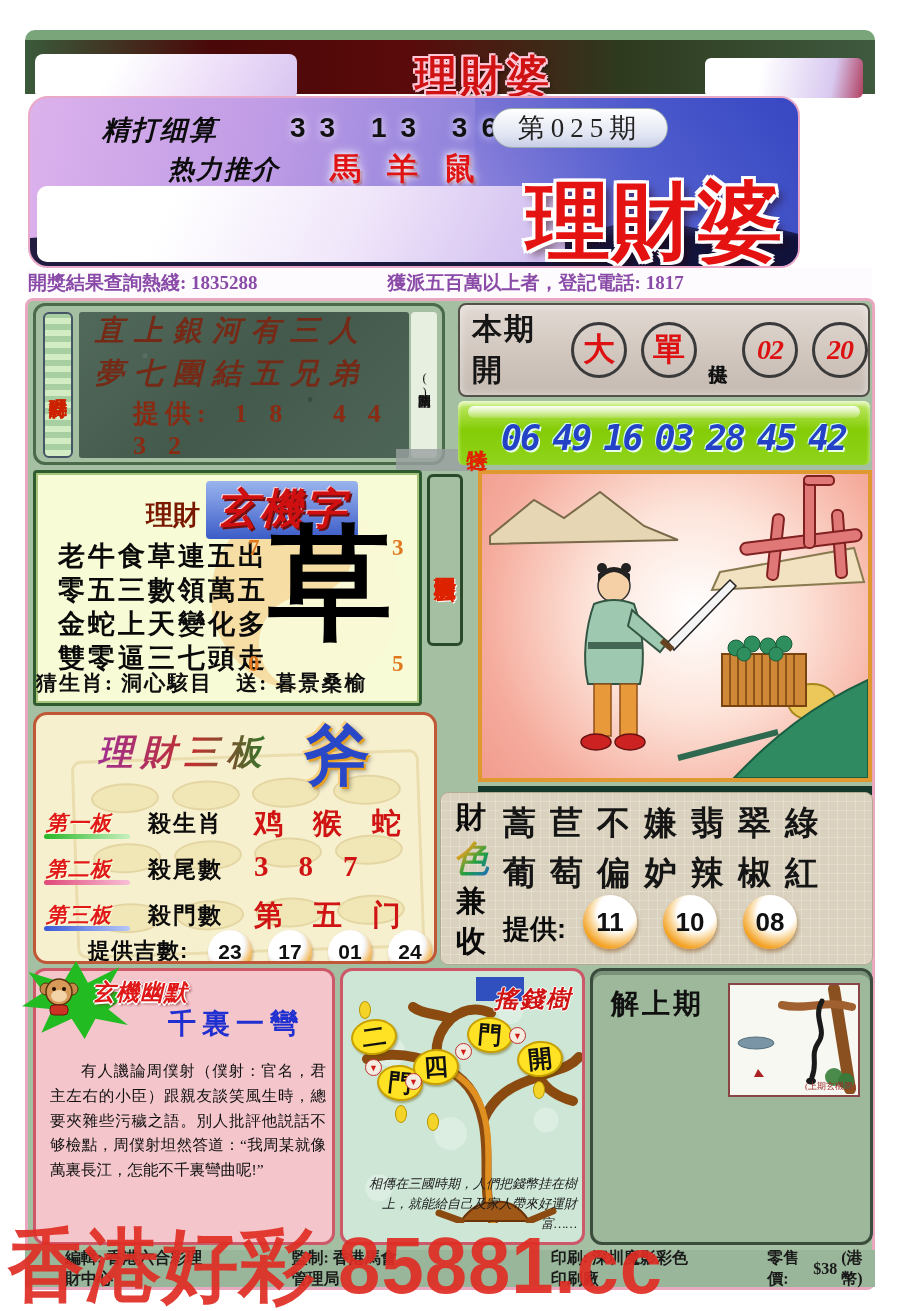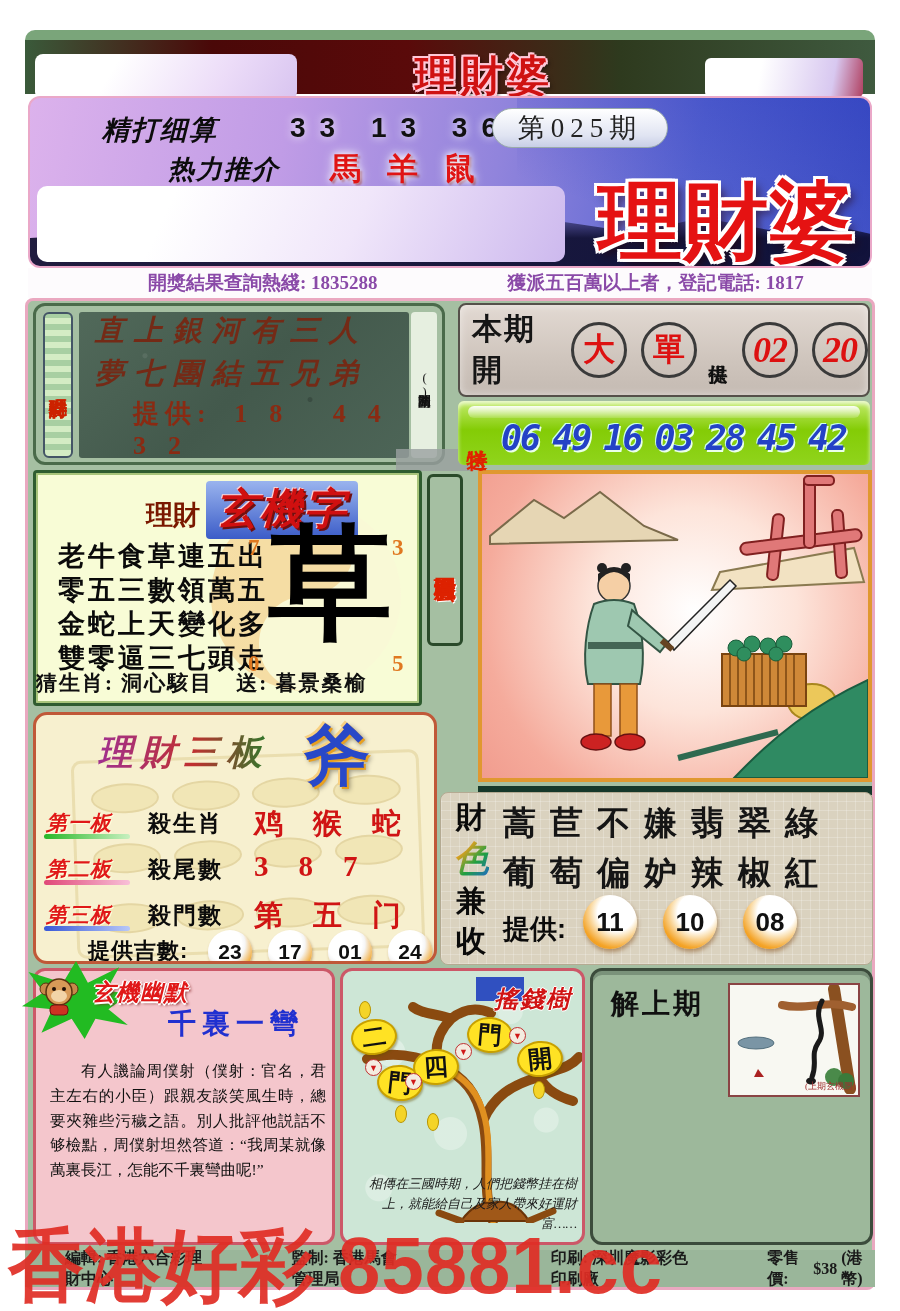--- a/index.html
+++ b/index.html
@@ -12,21 +12,21 @@
     border-top:10px solid #7aa57a; border-radius:10px 10px 0 0; }
   .banner-box-left { position:absolute; left:10px; top:14px; width:262px; height:46px; border-radius:8px;
     background:linear-gradient(120deg,#ffffff 30%,#ecdcf8 70%,#d8c4f0); }
   .banner-box-right { position:absolute; right:12px; top:18px; width:158px; height:40px; border-radius:6px;
     background:linear-gradient(100deg,#ffffff 35%,#d8c8f0 80%,#b04060); }
   .masthead { position:absolute; left:390px; top:8px; font-size:42px; font-weight:900; color:#cf1212;
     font-family:"Liberation Serif", serif; letter-spacing:4px;
     text-shadow:2px 0 #ffc8d8,-2px 0 #ffc8d8,0 2px #ffc8d8,0 -2px #ffc8d8,2px 2px #ffc8d8,-2px -2px #ffc8d8,3px 3px 4px rgba(0,0,0,.6); }
 
   
-  .header { position:absolute; left:28px; top:96px; width:844px; height:172px; border-radius:12px;
+  .header { position:absolute; left:28px; top:96px; width:772px; height:172px; border-radius:20px;
     border:2px solid #eaa8c8; overflow:hidden;
     background:linear-gradient(100deg,#dcb2ec 0%,#c09ce6 30%,#9184dc 55%,#5a66d2 78%,#4656c8 100%); }
   .city-sil { position:absolute; left:0; bottom:0; width:100%; height:62px;
     background:linear-gradient(transparent,rgba(12,12,44,.9) 55%);
     clip-path:polygon(0 55%,6% 50%,10% 62%,16% 44%,22% 58%,30% 40%,38% 55%,46% 35%,55% 52%,63% 28%,72% 46%,80% 22%,88% 42%,94% 30%,100% 48%,100% 100%,0 100%); }
   .city-blue { position:absolute; right:0; top:0; width:42%; height:100%;
     background:linear-gradient(200deg,rgba(20,40,180,.35),transparent 70%); }
   .jingda { position:absolute; left:72px; top:14px; font-size:27px; font-weight:900; color:#0c0c0c;
     font-style:italic; letter-spacing:2px; }
   .jingda-nums { position:absolute; left:260px; top:14px; font-size:28px; font-weight:900; color:#111;
@@ -43,21 +43,21 @@
   .big-title { position:absolute; right:14px; bottom:2px; font-size:84px; font-weight:900; color:#e51212;
     font-family:"Liberation Serif", serif; letter-spacing:2px; line-height:1;
     text-shadow:3px 0 #fff,-3px 0 #fff,0 3px #fff,0 -3px #fff,3px 3px #fff,-3px -3px #fff,3px -3px #fff,-3px 3px #fff,6px 6px 8px rgba(40,0,0,.55); }
   .header-blank { position:absolute; left:7px; bottom:4px; width:528px; height:76px; border-radius:10px;
     background:linear-gradient(115deg,#ffffff 25%,#f0e6fa 60%,#cdb9ee); }
 
   
   .hotline { position:absolute; left:28px; top:268px; width:844px; height:30px; background:#fdfbfd;
     display:flex; align-items:center; }
   .hotline span { font-size:19px; font-weight:700; color:#8a4aa8; font-family:"Liberation Serif", serif; }
-  .hotline .hl-left { margin-left:120px; }
+  .hotline .hl-left { }
   .hotline .hl-right { margin-left:130px; }
 
   
   .body-bg { position:absolute; left:25px; top:298px; width:850px; height:992px; background:#a5bfa2;
     border:3px solid #eaa8c0; border-radius:8px; }
 
   
   .scratch-panel { position:absolute; left:33px; top:303px; width:412px; height:162px;
     border:3px solid #4a6a4a; border-radius:12px; background:#a5bfa2; }
   .scratch-side { position:absolute; left:7px; top:6px; width:30px; height:146px; border:2px solid #445566;
@@ -80,21 +80,21 @@
   .gray-patch { position:absolute; left:360px; top:143px; width:78px; height:22px; background:#9aa0a0; opacity:.8; }
 
   
   .result-box { position:absolute; left:458px; top:303px; width:412px; height:94px; border:2px solid #55504a;
     border-radius:8px; background:linear-gradient(180deg,#e2d9d2,#cfc5bd 60%,#c4bab2);
     display:flex; align-items:center; padding-left:12px; box-shadow:inset 0 0 10px rgba(255,255,255,.5); }
   .result-label { font-size:30px; font-weight:900; color:#151515; font-family:"Liberation Serif", serif; letter-spacing:2px; }
   .rcircle { width:56px; height:56px; border:3px solid #3a3a3a; border-radius:50%; display:flex; align-items:center;
     justify-content:center; margin-left:14px; flex:0 0 auto; }
   .rcircle span { font-size:32px; font-weight:900; color:#dd1111; font-family:"Liberation Serif", serif; }
-  .rcircle.num span { font-size:36px; font-style:italic; letter-spacing:-1px; }
+  .rcircle.num span { font-size:28px; font-style:italic; letter-spacing:-1px; }
   .tigong-v { writing-mode:vertical-rl; text-orientation:upright; font-size:19px; font-weight:700; color:#111;
     margin-left:12px; line-height:1; font-family:"Liberation Serif", serif; }
   .green-bar { position:absolute; left:458px; top:401px; width:412px; height:64px; border-radius:6px;
     background:linear-gradient(180deg,#c4ec6e 0%,#84cc06 45%,#90d41c 100%);
     display:flex; align-items:center; box-shadow:inset 0 3px 4px rgba(255,255,255,.7); }
   .green-glow { position:absolute; left:10px; top:5px; width:392px; height:12px; border-radius:6px;
     background:linear-gradient(180deg,rgba(255,255,255,.95),rgba(255,255,255,.15)); }
   .tesong { writing-mode:vertical-rl; text-orientation:upright; font-size:21px; font-weight:900; color:#e02200;
     margin-left:8px; line-height:1; letter-spacing:0px; font-family:"Liberation Serif", serif; z-index:2; }
   .special-nums { display:flex; gap:13px; margin-left:14px; margin-top:10px; z-index:2; }

